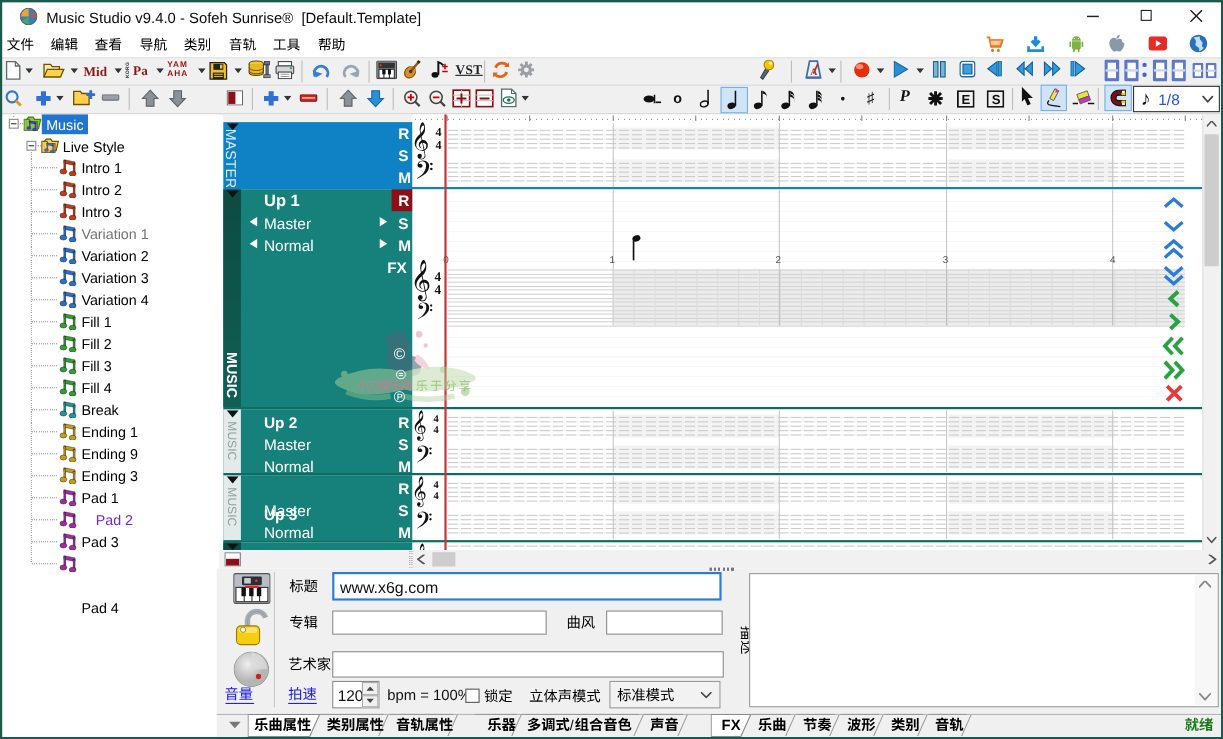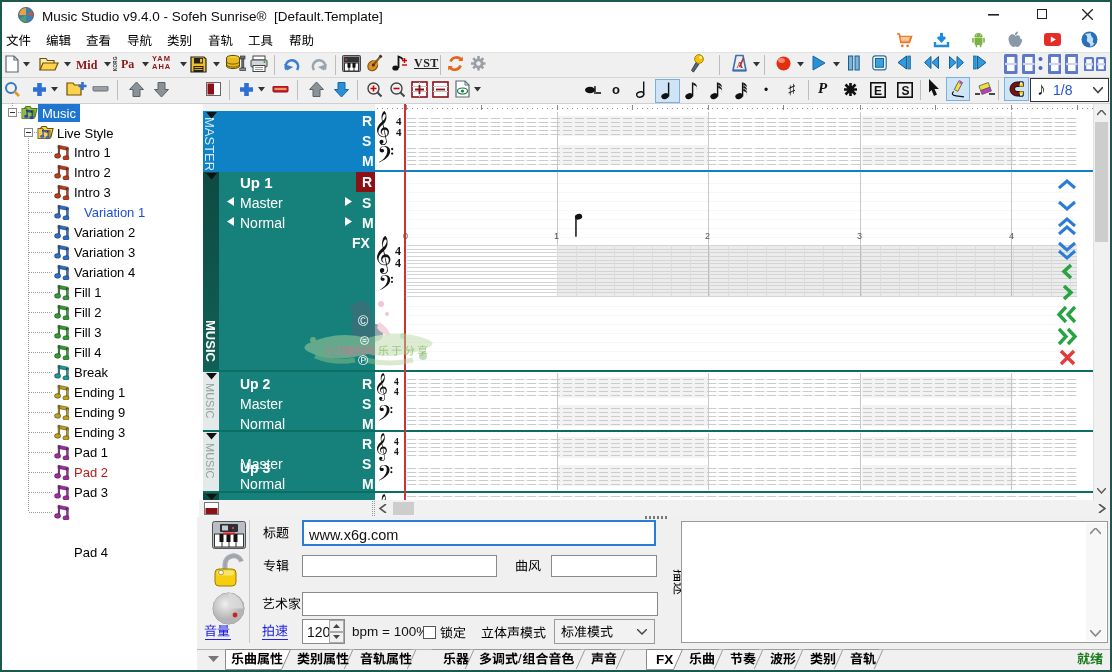--- a/index.html
+++ b/index.html
@@ -599,21 +599,21 @@
 <div style="position:absolute;left:29px;top:212px;width:23px;height:1px;background-image:repeating-linear-gradient(to right,#999 0 1px,transparent 1px 2px)"></div>
 <svg style="position:absolute;left:54px;top:204px;" width="16" height="16" viewBox="0 0 16 16">
     <g fill="#2a6fd0" stroke="#222" stroke-width="0.45">
       <polygon points="4.1,1.2 14.2,3.2 14.2,6.4 4.1,4.4"></polygon>
       <rect x="4.1" y="2" width="1.7" height="9.6"></rect>
       <rect x="12.5" y="4.6" width="1.7" height="9.4"></rect>
       <ellipse cx="3.6" cy="11.9" rx="3.1" ry="2.3"></ellipse>
       <ellipse cx="12" cy="14" rx="3.1" ry="2.3"></ellipse>
     </g>
   </svg>
-<div style="position:absolute;left:84px;top:205px;font:normal 13px 'Liberation Sans';color:#1d4ed8;white-space:nowrap;text-align:center;">Variation 1</div>
+<div style="position:absolute;left:74px;top:205px;font:normal 13px 'Liberation Sans';color:#737373;white-space:nowrap;text-align:center;">Variation 1</div>
 <div style="position:absolute;left:29px;top:232px;width:23px;height:1px;background-image:repeating-linear-gradient(to right,#999 0 1px,transparent 1px 2px)"></div>
 <svg style="position:absolute;left:54px;top:224px;" width="16" height="16" viewBox="0 0 16 16">
     <g fill="#2a6fd0" stroke="#222" stroke-width="0.45">
       <polygon points="4.1,1.2 14.2,3.2 14.2,6.4 4.1,4.4"></polygon>
       <rect x="4.1" y="2" width="1.7" height="9.6"></rect>
       <rect x="12.5" y="4.6" width="1.7" height="9.4"></rect>
       <ellipse cx="3.6" cy="11.9" rx="3.1" ry="2.3"></ellipse>
       <ellipse cx="12" cy="14" rx="3.1" ry="2.3"></ellipse>
     </g>
   </svg>
@@ -742,21 +742,21 @@
 <div style="position:absolute;left:29px;top:472px;width:23px;height:1px;background-image:repeating-linear-gradient(to right,#999 0 1px,transparent 1px 2px)"></div>
 <svg style="position:absolute;left:54px;top:464px;" width="16" height="16" viewBox="0 0 16 16">
     <g fill="#a32aa3" stroke="#222" stroke-width="0.45">
       <polygon points="4.1,1.2 14.2,3.2 14.2,6.4 4.1,4.4"></polygon>
       <rect x="4.1" y="2" width="1.7" height="9.6"></rect>
       <rect x="12.5" y="4.6" width="1.7" height="9.4"></rect>
       <ellipse cx="3.6" cy="11.9" rx="3.1" ry="2.3"></ellipse>
       <ellipse cx="12" cy="14" rx="3.1" ry="2.3"></ellipse>
     </g>
   </svg>
-<div style="position:absolute;left:74px;top:465px;font:normal 13px 'Liberation Sans';color:#b91c1c;white-space:nowrap;">Pad 2</div>
+<div style="position:absolute;left:87px;top:465px;font:normal 13px 'Liberation Sans';color:#6d28d9;white-space:nowrap;">Pad 2</div>
 <div style="position:absolute;left:29px;top:492px;width:23px;height:1px;background-image:repeating-linear-gradient(to right,#999 0 1px,transparent 1px 2px)"></div>
 <svg style="position:absolute;left:54px;top:484px;" width="16" height="16" viewBox="0 0 16 16">
     <g fill="#a32aa3" stroke="#222" stroke-width="0.45">
       <polygon points="4.1,1.2 14.2,3.2 14.2,6.4 4.1,4.4"></polygon>
       <rect x="4.1" y="2" width="1.7" height="9.6"></rect>
       <rect x="12.5" y="4.6" width="1.7" height="9.4"></rect>
       <ellipse cx="3.6" cy="11.9" rx="3.1" ry="2.3"></ellipse>
       <ellipse cx="12" cy="14" rx="3.1" ry="2.3"></ellipse>
     </g>
   </svg>

